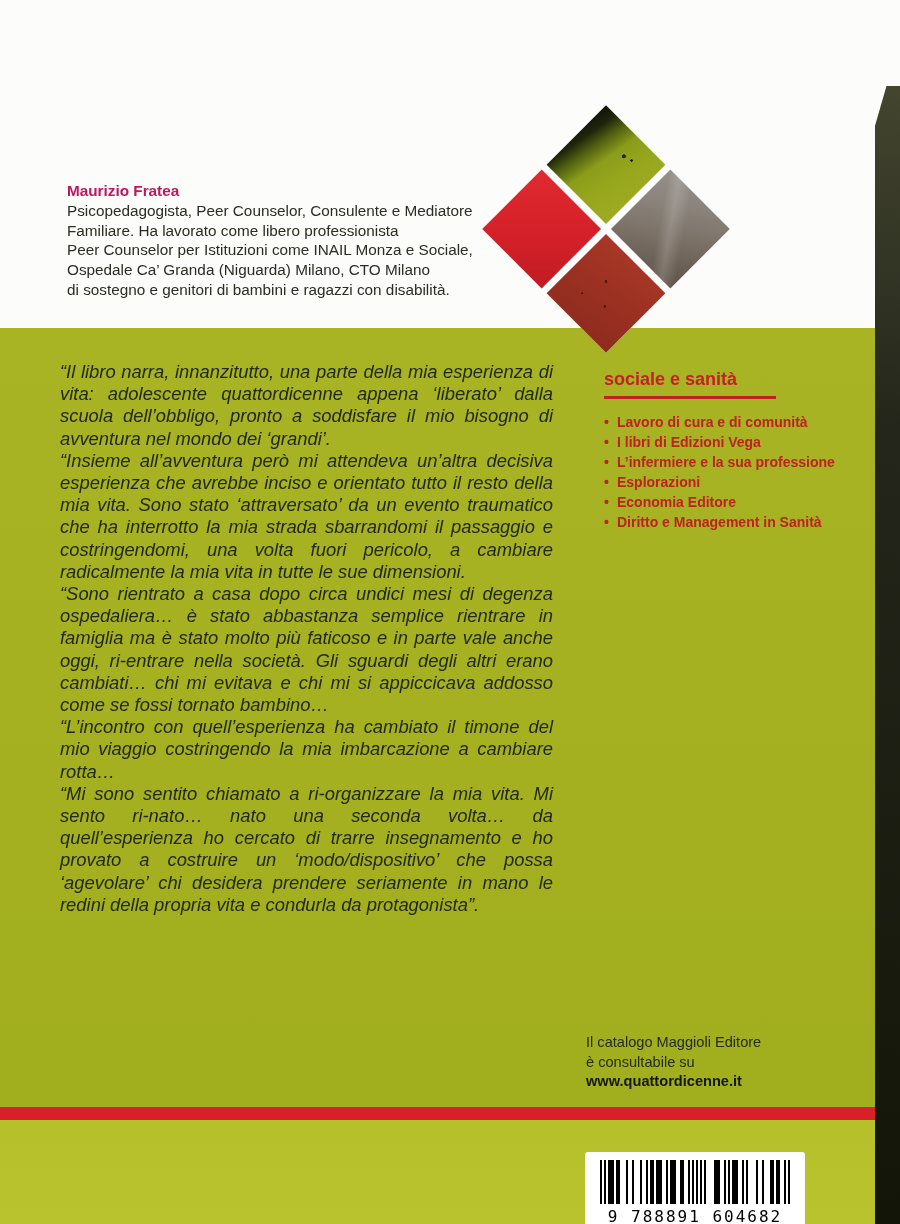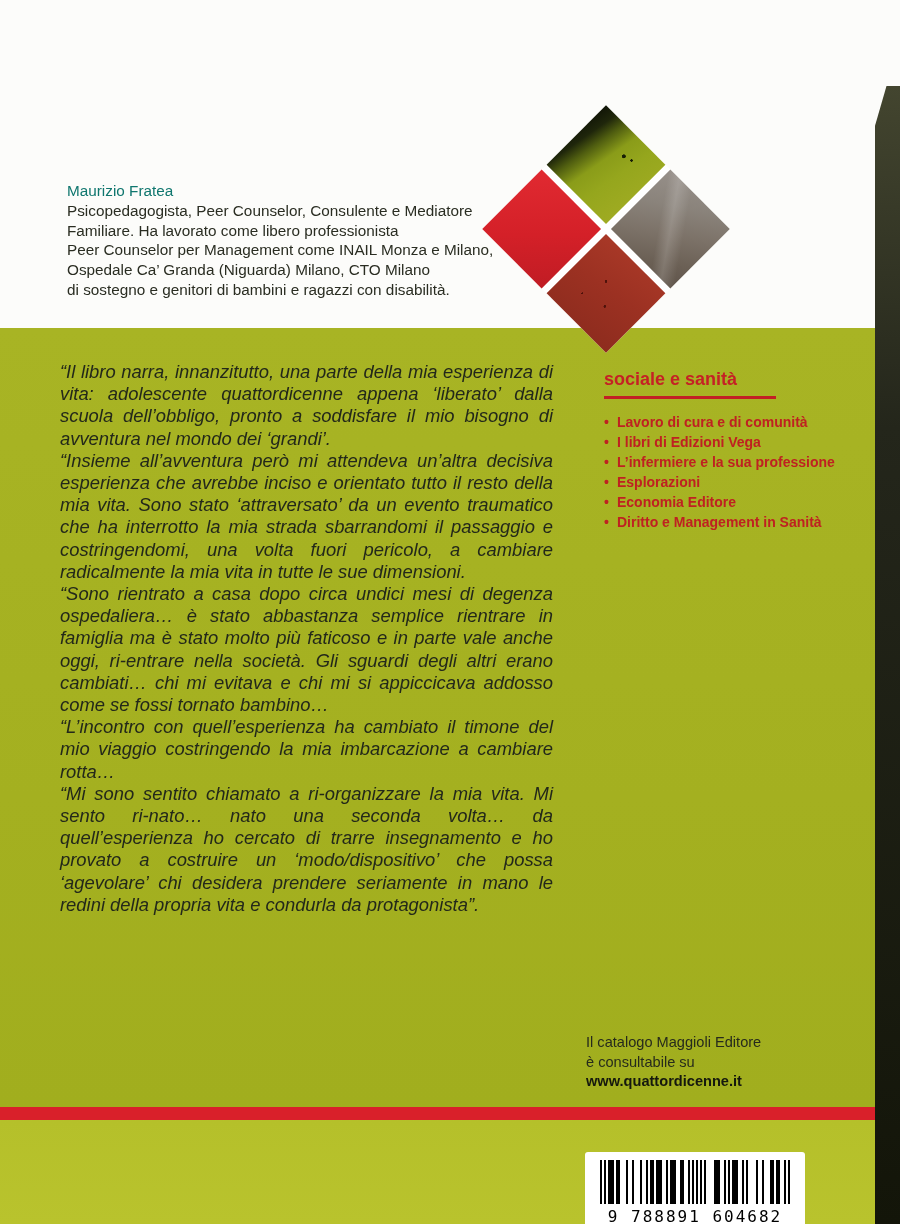--- a/index.html
+++ b/index.html
@@ -4,21 +4,21 @@
 <style>
   html,body{margin:0;padding:0;}
   .page{
     position:relative; width:900px; height:1224px; overflow:hidden;
     background:#fcfcfa;
     font-family:"Liberation Sans", sans-serif;
   }
   
   .bio{position:absolute; left:67px; top:181px; width:445px; color:#2a2d22;
        font-size:15.3px; line-height:19.8px;}
-  .bio .name{font-weight:normal; color:#0f766e;}
+  .bio .name{font-weight:bold; color:#be185d;}
   
   .diamond{
     position:absolute; left:606px; top:229px; width:175px; height:175px;
     transform:translate(-50%,-50%) rotate(45deg);
     display:grid; grid-template-columns:1fr 1fr; grid-template-rows:1fr 1fr;
     gap:7px; background:#ffffff;
   }
   .tile{width:100%; height:100%;}
   .tile-photo{
     background:
@@ -74,21 +74,21 @@
 </style>
 </head>
 <body>
 
 <div class="page">
 
   <div class="bio">
     <div class="name">Maurizio Fratea</div>
     <div>Psicopedagogista, Peer Counselor, Consulente e Mediatore</div>
     <div>Familiare. Ha lavorato come libero professionista</div>
-    <div>Peer Counselor per Management come INAIL Monza e Milano,</div>
+    <div>Peer Counselor per Istituzioni come INAIL Monza e Sociale,</div>
     <div>Ospedale Ca’ Granda (Niguarda) Milano, CTO Milano</div>
     <div>di sostegno e genitori di bambini e ragazzi con disabilità.</div>
   </div>
 
   <div class="green-band"></div>
 
   <div class="diamond">
     <div class="tile tile-photo"></div>
     <div class="tile tile-gray"></div>
     <div class="tile tile-red"></div>

